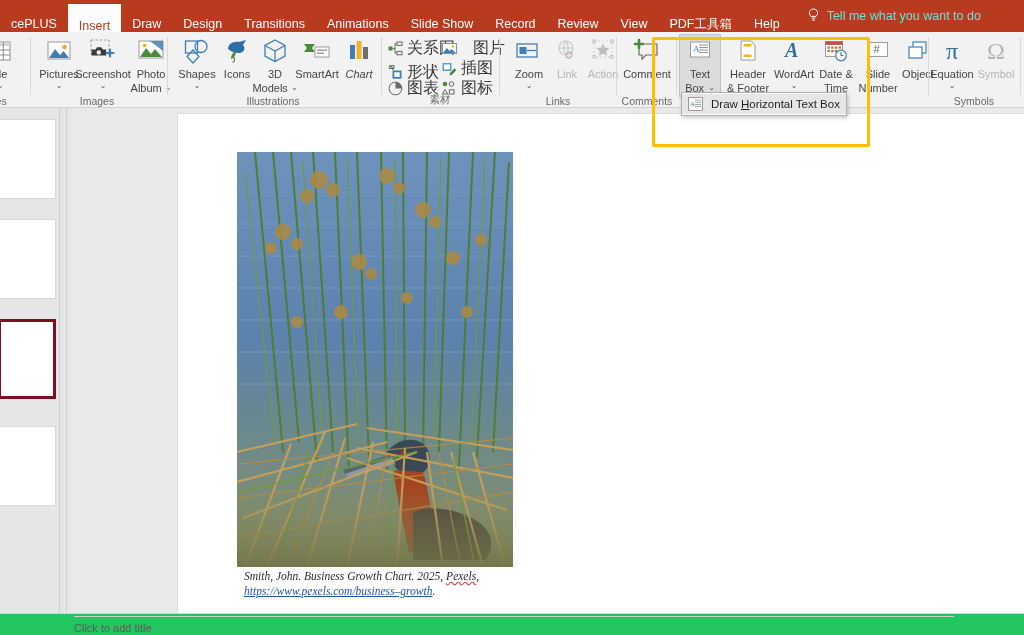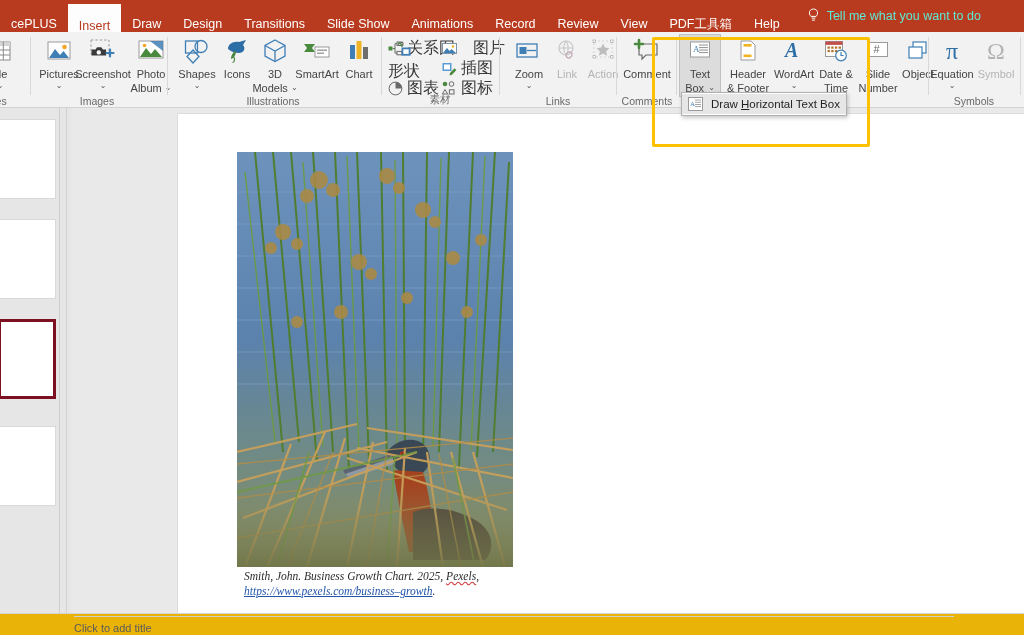--- a/index.html
+++ b/index.html
@@ -139,21 +139,21 @@
     font-style: italic; font-size: 11.5px; color: #2b2b2b;
     line-height: 15px;
   }
   .caption .src { text-decoration: underline; text-decoration-style: wavy;
                   text-decoration-color: #d04040; }
   .caption .url { color: #2255aa; text-decoration: underline; }
 
   
   .statusbar {
     position: absolute; left: 0; top: 613px; width: 1024px; height: 22px;
-    background: #eab308; border-top: 1px solid #d4d4d4;
+    background: #22c55e; border-top: 1px solid #d4d4d4;
     overflow: hidden;
     padding-left: 17px;
   }
   .status-text {
     position: absolute; left: 74px; top: 8px;
     font-size: 11px; color: #5a5a5a; white-space: nowrap;
   }
   .statusline {
     position: absolute; left: 74px; top: 2px; width: 880px; height: 1px;
     background: #d0d0d0;
@@ -163,22 +163,22 @@
 <body>
 
 <div id="app">
 
   <div class="tabbar">
     <div class="tab">cePLUS</div>
     <div class="tab active">Insert</div>
     <div class="tab">Draw</div>
     <div class="tab">Design</div>
     <div class="tab">Transitions</div>
+    <div class="tab">Animations</div>
     <div class="tab">Slide Show</div>
-    <div class="tab">Animations</div>
     <div class="tab">Record</div>
     <div class="tab">Review</div>
     <div class="tab">View</div>
     <div class="tab">PDF工具箱</div>
     <div class="tab">Help</div>
     <div class="tellme">
       <svg class="bulb" viewBox="0 0 13 16">
         <path d="M6.5 1 C4 1 2.4 2.7 2.4 4.9 c0 1.7 1 2.6 1.5 3.5 h5.2 c.5-.9 1.5-1.8 1.5-3.5 C10.6 2.7 9 1 6.5 1 z" fill="none" stroke="#ffffff" stroke-width="1"></path>
         <rect x="4.6" y="9.6" width="3.8" height="1" fill="#ffffff"></rect>
         <rect x="5" y="11.6" width="3" height="1" fill="#ffffff"></rect>
@@ -291,21 +291,21 @@
         <span class="ico">
           <svg width="32" height="26" viewBox="0 0 32 26">
             <path d="M3 6 L14 6 L11 10 L14 14 L3 14 L6 10 Z" fill="#4a8a3f"></path>
             <rect x="14" y="9" width="14" height="10" fill="#ffffff" stroke="#9a9a9a" stroke-width="1"></rect>
             <rect x="16" y="11.5" width="10" height="1.4" fill="#9a9a9a"></rect>
             <rect x="16" y="14.5" width="7" height="1.4" fill="#9a9a9a"></rect>
           </svg>
         </span>
         <span class="lbl">SmartArt</span>
       </div>
-      <div class="btn" style="left:162px;">
+      <div class="btn" style="left:162px;font-style:italic;">
         <span class="ico">
           <svg width="26" height="26" viewBox="0 0 26 26">
             <rect x="4" y="7" width="5" height="14" fill="#3f7fb5"></rect>
             <rect x="10.5" y="3" width="5" height="18" fill="#f0b323"></rect>
             <rect x="17" y="9" width="5" height="12" fill="#6e6e6e"></rect>
           </svg>
         </span>
         <span class="lbl">Chart</span>
       </div>
       <div class="grp-label">Illustrations</div>
@@ -323,21 +323,21 @@
         <span>关系图</span>
       </div>
       <div class="smallrow" style="left:58px;top:6px;gap:16px;">
         <svg class="sico" viewBox="0 0 15 15">
           <rect x="0.5" y="2.5" width="14" height="10" fill="#ffffff" stroke="#7d93a8" stroke-width="1"></rect>
           <circle cx="11" cy="5.5" r="1.3" fill="#f0b323"></circle>
           <path d="M1 12 L5 7 L7.6 10 L9.6 8 L14 12 Z" fill="#3f7fb5"></path>
         </svg>
         <span>图片</span>
       </div>
-      <div class="smallrow" style="left:4px;top:10px;flex-direction:column;">
+      <div class="smallrow" style="left:4px;top:30px;">
         <svg class="sico" viewBox="0 0 15 15">
           <path d="M1 3.5 a3 3 0 0 1 3-3 h2 v3 h-5 z" fill="none" stroke="#6a6a6a" stroke-width="1"></path>
           <path d="M1 1 a4 4 0 0 1 4 4" fill="none" stroke="#4a8a3f" stroke-width="1.4"></path>
           <rect x="4.5" y="5.5" width="9" height="8.2" fill="#3f7fb5"></rect>
           <rect x="6.3" y="7.3" width="5.4" height="4.6" fill="#ffffff"></rect>
         </svg>
         <span>形状</span>
       </div>
       <div class="smallrow" style="left:58px;top:26px;">
         <svg class="sico" viewBox="0 0 15 15">

